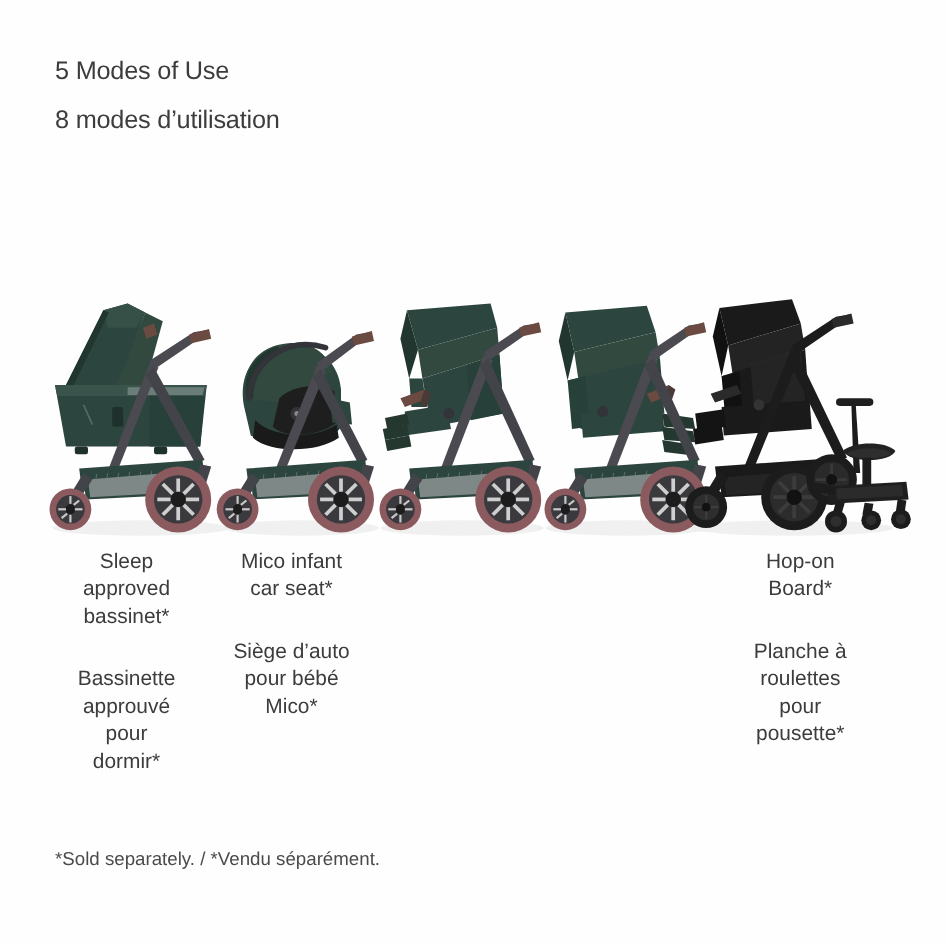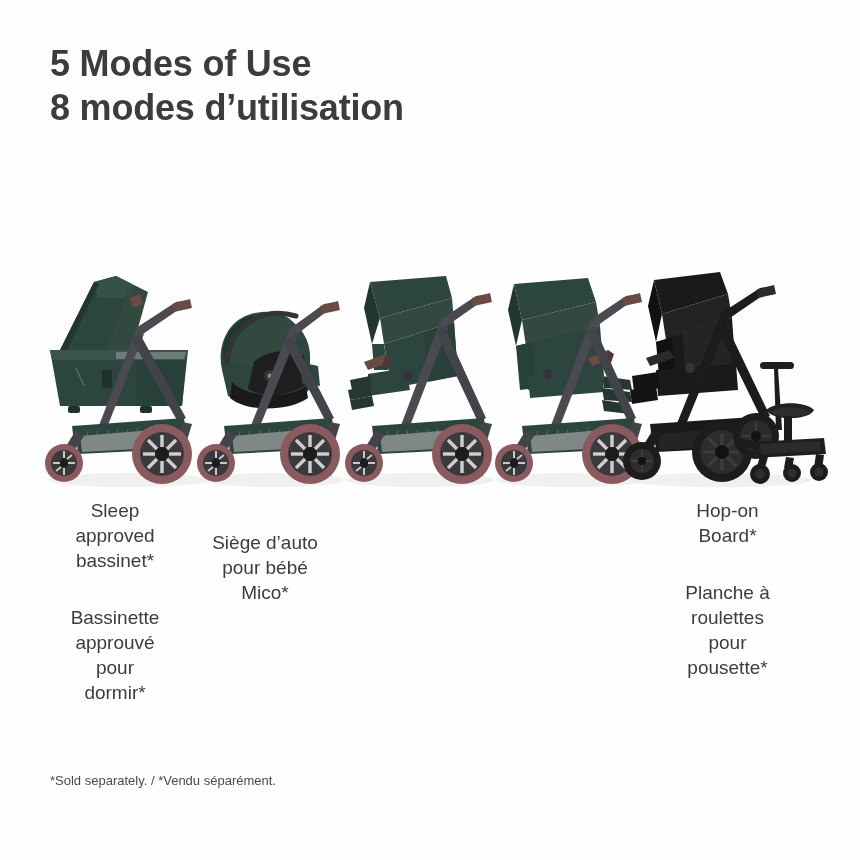--- a/index.html
+++ b/index.html
@@ -23,23 +23,23 @@
   }
 
   
   .heading {
     position: absolute;
     left: 50px;
     top: 42px;
     width: 700px;
   }
   .heading-line {
-    font-size: 36px;
+    font-size: 23px;
     line-height: 44px;
-    font-weight: bold;
+    font-weight: normal;
     color: #3c3c3c;
     letter-spacing: -0.2px;
     white-space: nowrap;
   }
 
   
   .product-row {
     position: absolute;
     left: 0;
     top: 258px;
@@ -69,21 +69,21 @@
     color: #3c3c3c;
   }
   .caption .en { margin: 0; }
   .caption .fr { margin: 32px 0 0 0; }
 
   
   .footnote {
     position: absolute;
     left: 50px;
     top: 772px;
-    font-size: 13px;
+    font-size: 17px;
     line-height: 18px;
     color: #4a4a4a;
     white-space: nowrap;
   }
 </style>
 </head>
 <body>
 
 <div class="page">
 
@@ -475,20 +475,21 @@
   </div>
 
   <div class="captions">
 
     <div class="caption" style="left:40px; width:150px;">
       <p class="en">Sleep<br>approved<br>bassinet*</p>
       <p class="fr">Bassinette<br>approuvé<br>pour<br>dormir*</p>
     </div>
 
     <div class="caption" style="left:185px; width:160px;">
+      <p class="en">Mico infant<br>car seat*</p>
       <p class="fr">Siège d’auto<br>pour bébé<br>Mico*</p>
     </div>
 
     <div class="caption" style="left:650px; width:155px;text-align:center;">
       <p class="en">Hop-on<br>Board*</p>
       <p class="fr">Planche à<br>roulettes<br>pour<br>pousette*</p>
     </div>
 
   </div>
 

